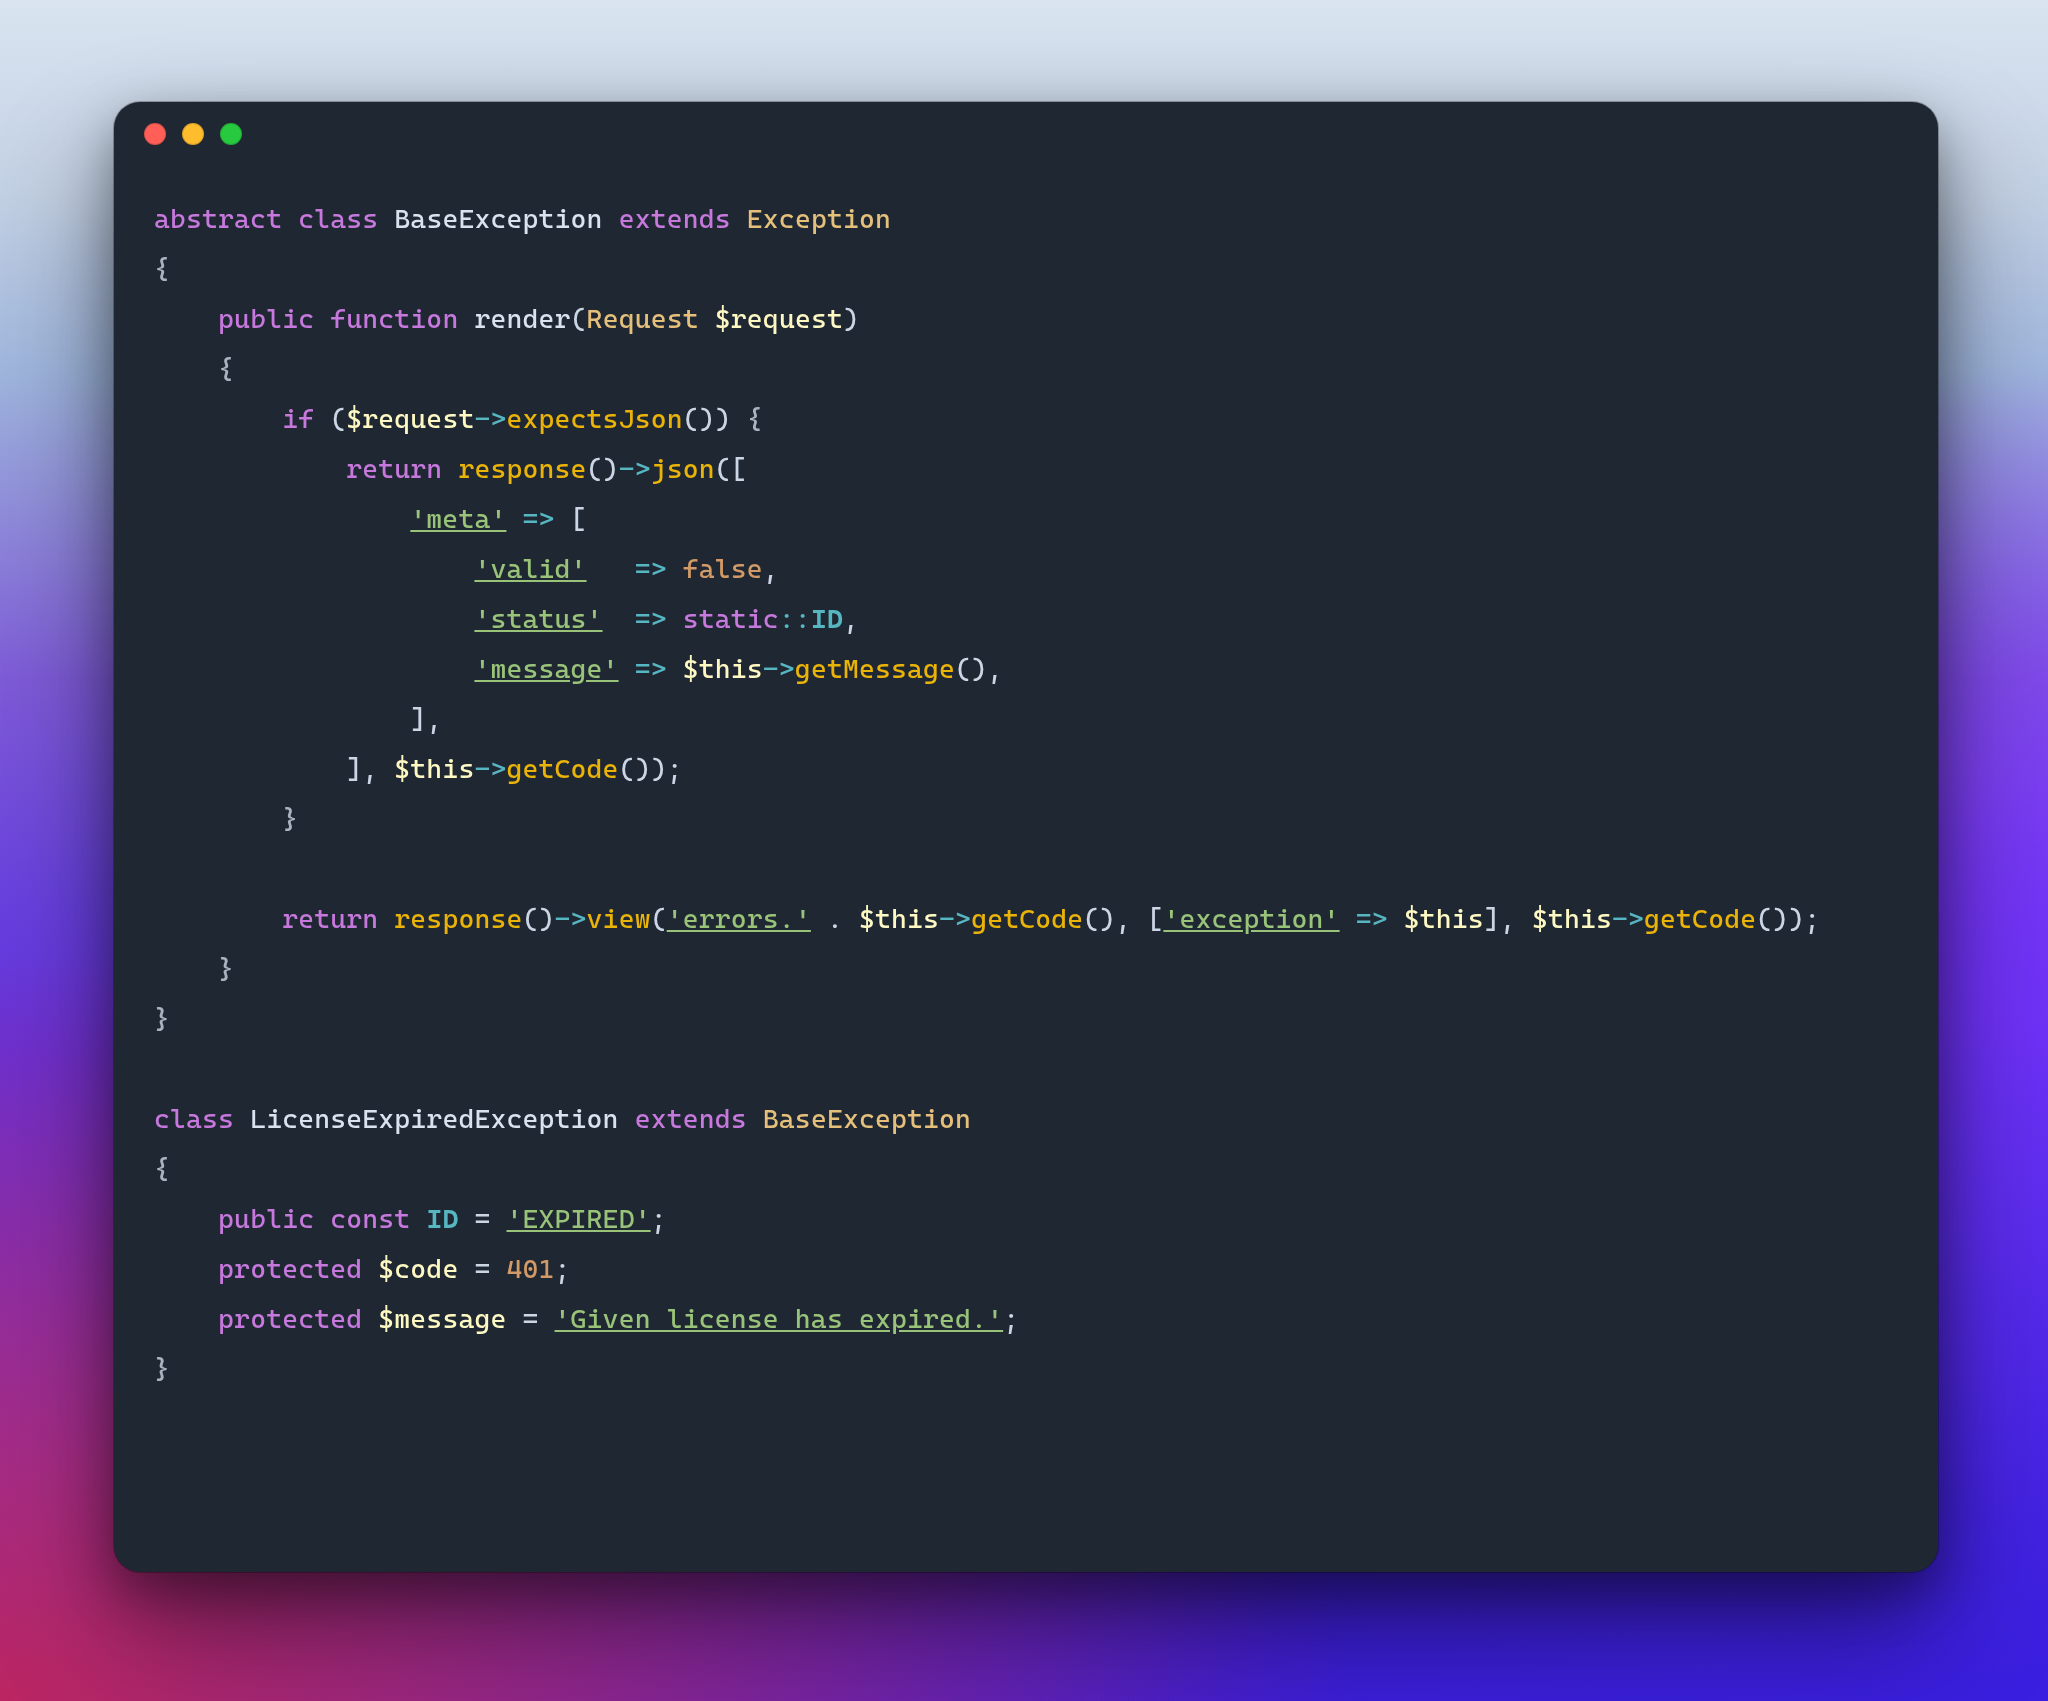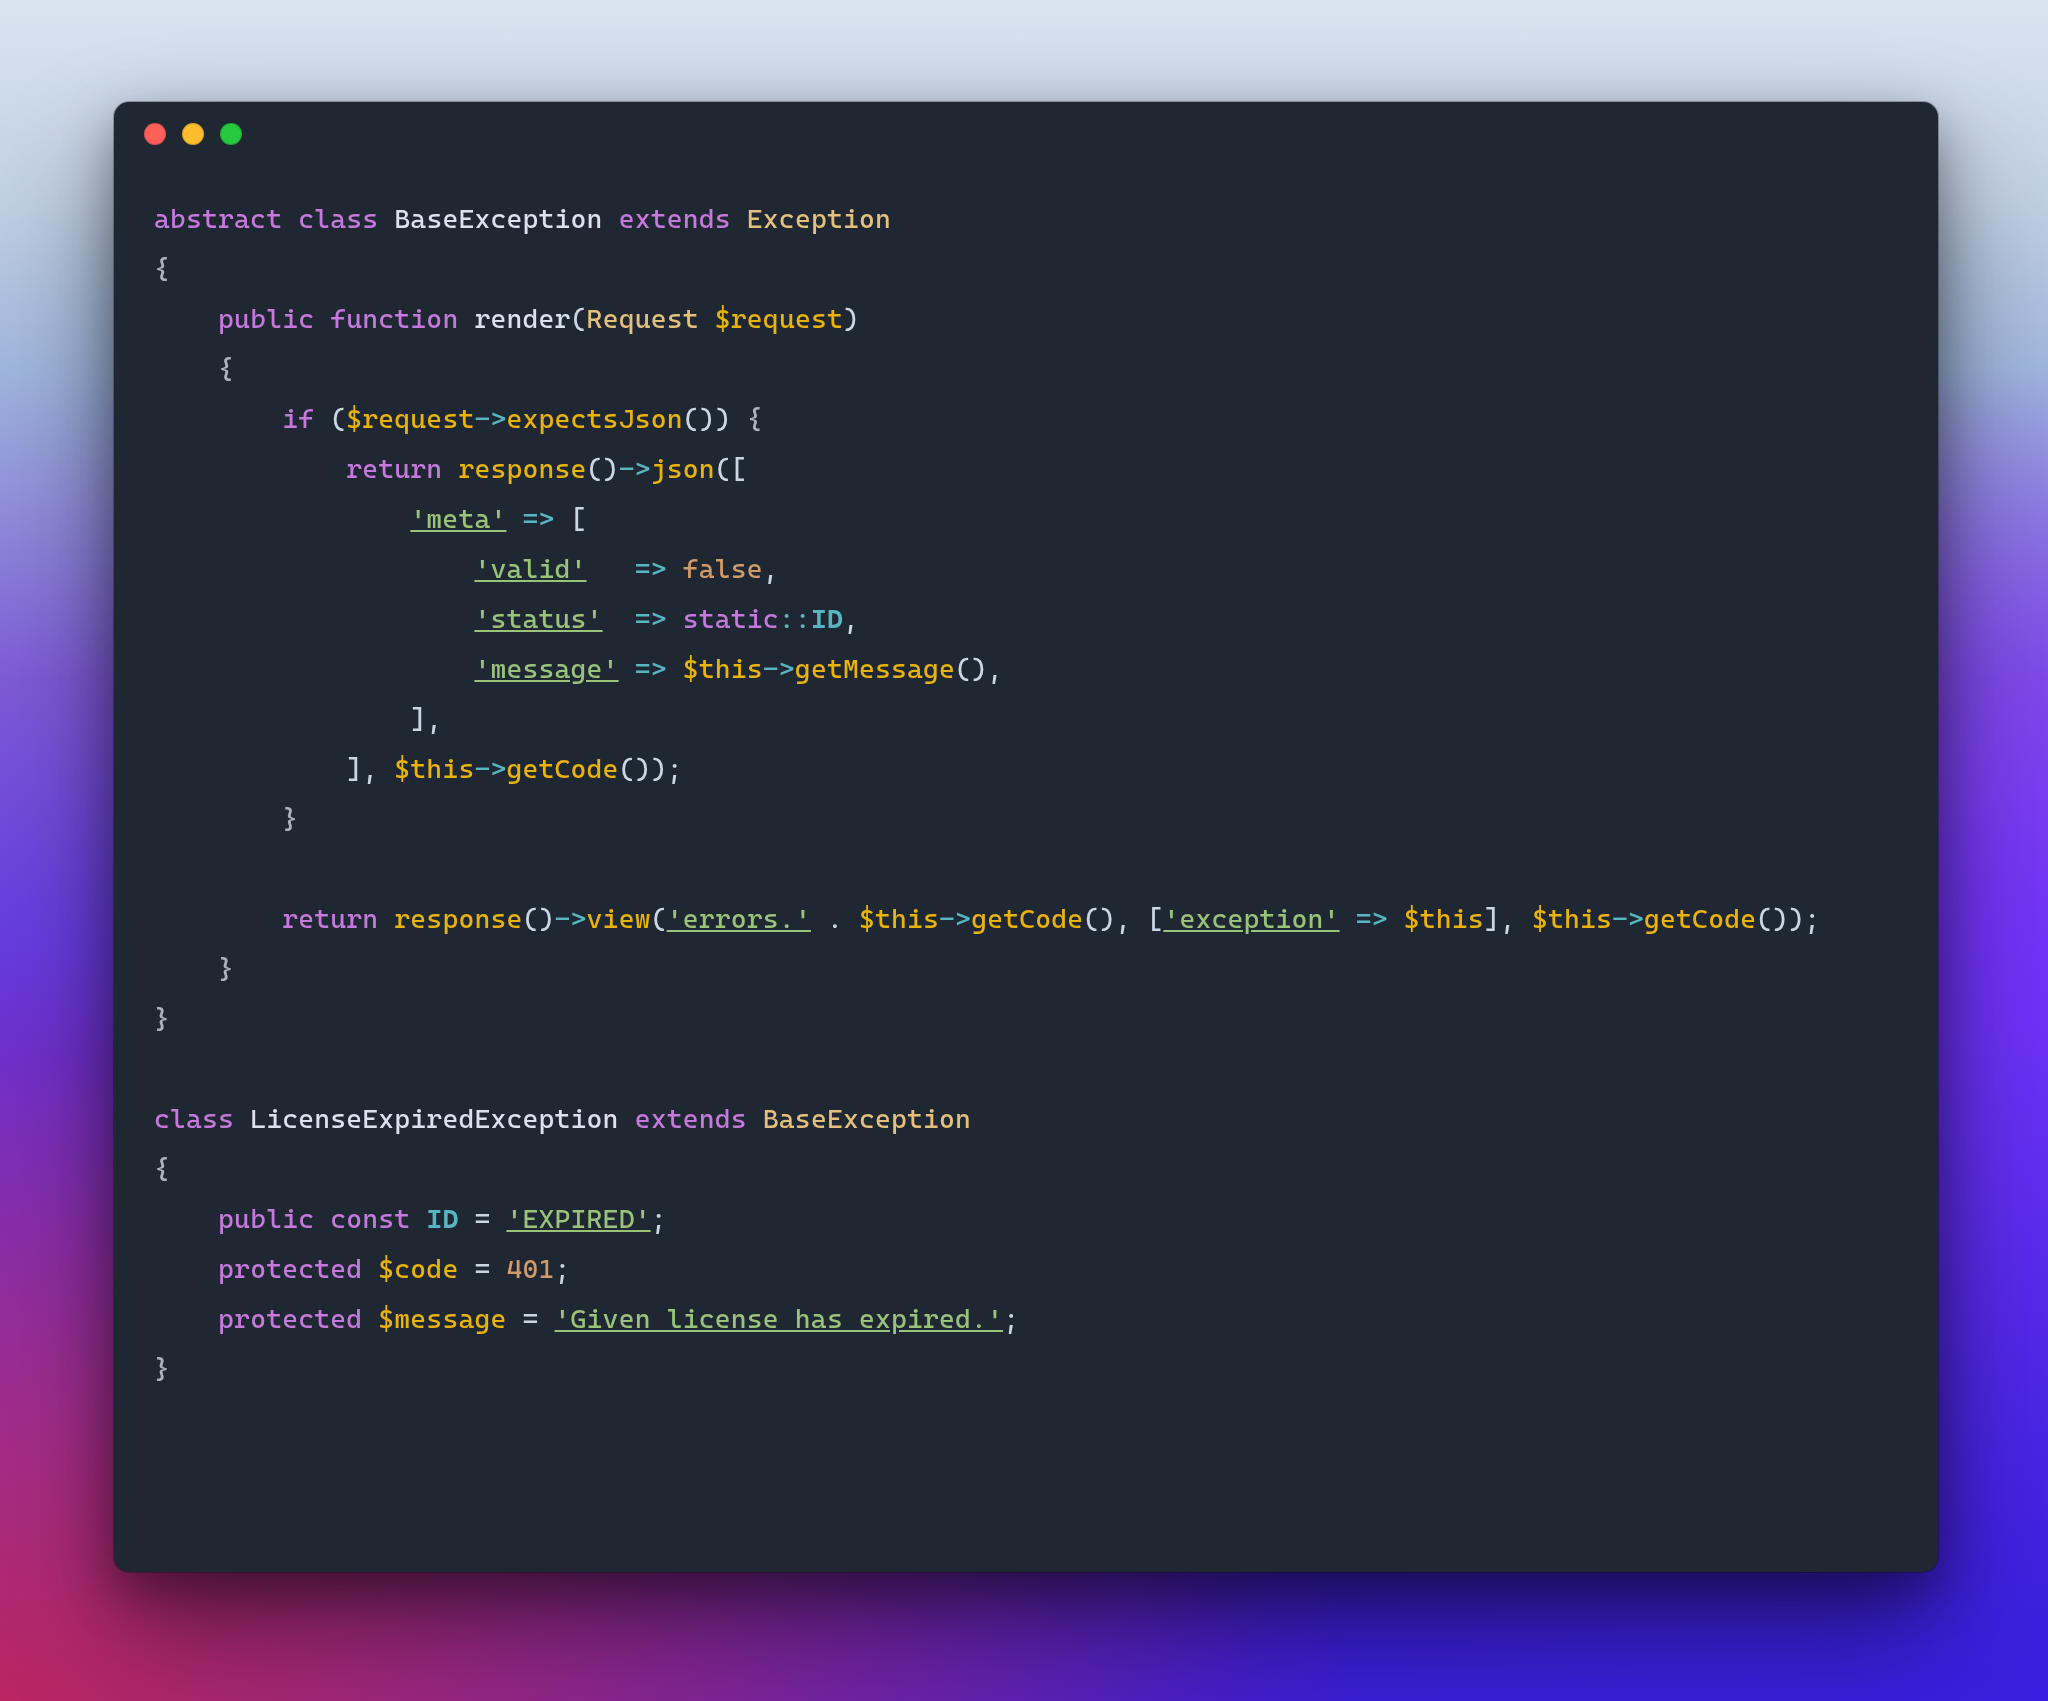--- a/index.html
+++ b/index.html
@@ -28,21 +28,21 @@
       radial-gradient(90% 60% at 15% 85%, rgba(255,90,140,0.28) 0%, rgba(255,90,140,0) 55%),
       radial-gradient(70% 50% at 85% 70%, rgba(120,60,255,0.25) 0%, rgba(120,60,255,0) 60%);
   }
   .window {
     position: absolute;
     left: 114px;
     top: 102px;
     width: 1824px;
     height: 1470px;
     background: #1f2733;
-    border-radius: 15px;
+    border-radius: 26px;
     box-shadow:
       0 60px 120px rgba(0,0,0,0.45),
       0 20px 50px rgba(0,0,0,0.35),
       0 0 0 1px rgba(0,0,0,0.25);
   }
   .titlebar {
     height: 64px;
     display: flex;
     align-items: center;
     padding-left: 30px;
@@ -63,21 +63,21 @@
     white-space: pre;
     color: #cbd6e4;
     letter-spacing: 0.2px;
     overflow: hidden;
   }
   .line { display: block; }
   .k  { color: #c678dd; } 
   .fn { color: #eab308; } 
   .t  { color: #e5c07b; } 
   .id { color: #dbe2ef; } 
-  .v  { color: #eab308; } 
+  .v  { color: #fef9c3; } 
   .s  { color: #98c379; text-decoration: underline; } 
   .n  { color: #d19a66; } 
   .cst{ color: #56b6c2; font-weight: bold; } 
   .op { color: #56b6c2; } 
   .p  { color: #cbd6e4; } 
   .br { color: #abb2bf; } 
 </style>
 </head>
 <body>
 

